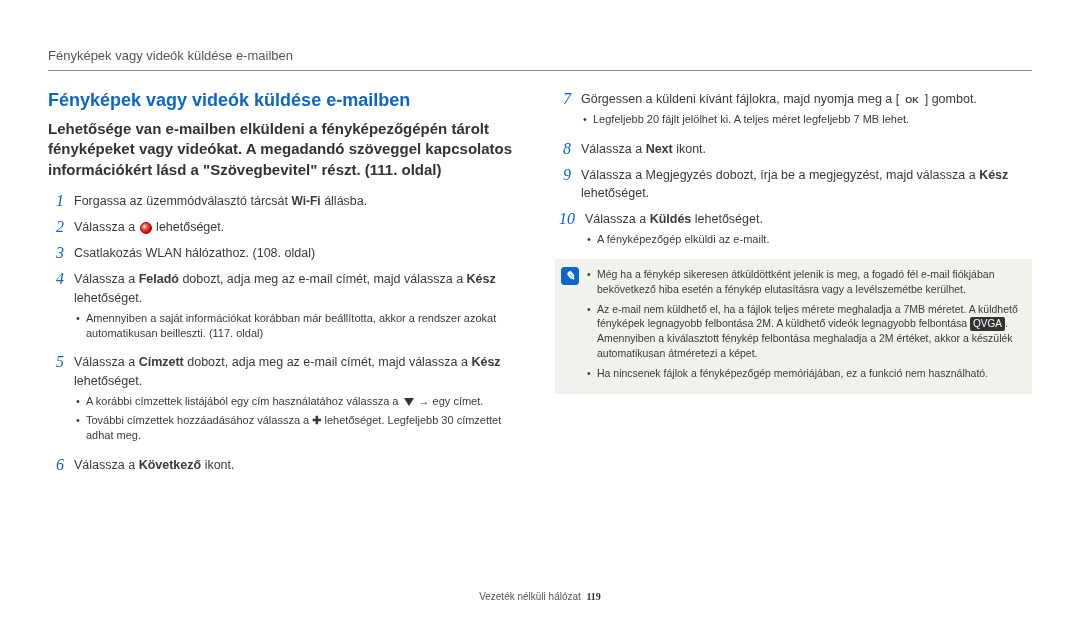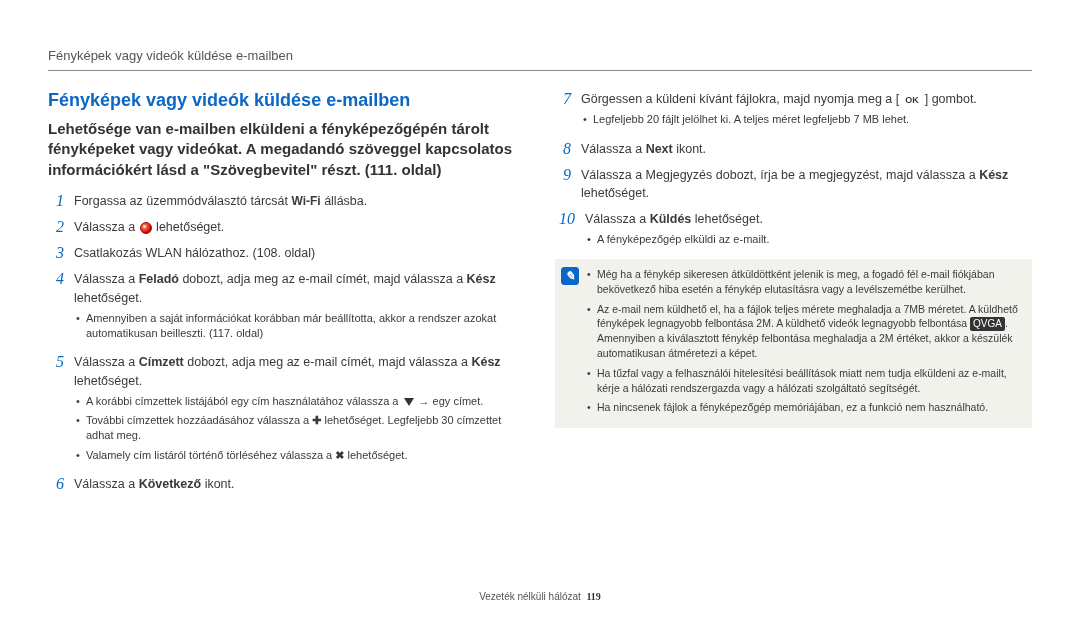--- a/index.html
+++ b/index.html
@@ -219,21 +219,20 @@
 
     <div class="step">
       <div class="num">5</div>
       <div class="step-body">
         <span>Válassza a </span><b>Címzett</b><span> dobozt, adja meg az e-mail címét, majd válassza a </span><b>Kész</b><span> lehetőséget.</span>
         <ul class="sublist">
           <li><span>A korábbi címzettek listájából egy cím használatához válassza a </span><span class="inline-icon">
                 <span class="tri-down"></span>
               </span><span> → egy címet.</span></li>
           <li><span>További címzettek hozzáadásához válassza a </span><span class="plus-icon">✚</span><span> lehetőséget. Legfeljebb 30 címzettet adhat meg.</span></li>
-          <li><span>Valamely cím listáról történő törléséhez válassza a </span><span class="x-icon">✖</span><span> lehetőséget.</span></li>
         </ul>
       </div>
     </div>
 
     <div class="step">
       <div class="num">6</div>
       <div class="step-body">
         <span>Válassza a </span><b>Következő</b><span> ikont.</span>
       </div>
     </div>
@@ -272,21 +271,20 @@
           <li>A fényképezőgép elküldi az e-mailt.</li>
         </ul>
       </div>
     </div>
 
     <div class="note-box">
       <div class="note-icon">✎</div>
       <ul class="note-list">
         <li>Még ha a fénykép sikeresen átküldöttként jelenik is meg, a fogadó fél e-mail fiókjában bekövetkező hiba esetén a fénykép elutasításra vagy a levélszemétbe kerülhet.</li>
         <li><span>Az e-mail nem küldhető el, ha a fájlok teljes mérete meghaladja a 7MB méretet. A küldhető fényképek legnagyobb felbontása 2M. A küldhető videók legnagyobb felbontása </span><span class="hd-box">QVGA</span><span>. Amennyiben a kiválasztott fénykép felbontása meghaladja a 2M értéket, akkor a készülék automatikusan átméretezi a képet.</span></li>
-        <li>Ha tűzfal vagy a felhasználói hitelesítési beállítások miatt nem tudja elküldeni az e-mailt, kérje a hálózati rendszergazda vagy a hálózati szolgáltató segítségét.</li>
         <li>Ha nincsenek fájlok a fényképezőgép memóriájában, ez a funkció nem használható.</li>
       </ul>
     </div>
   </div>
 </div>
 
 <div class="footer">
   <span>Vezeték nélküli hálózat</span>&nbsp;&nbsp;<b>119</b>
 </div>
 

